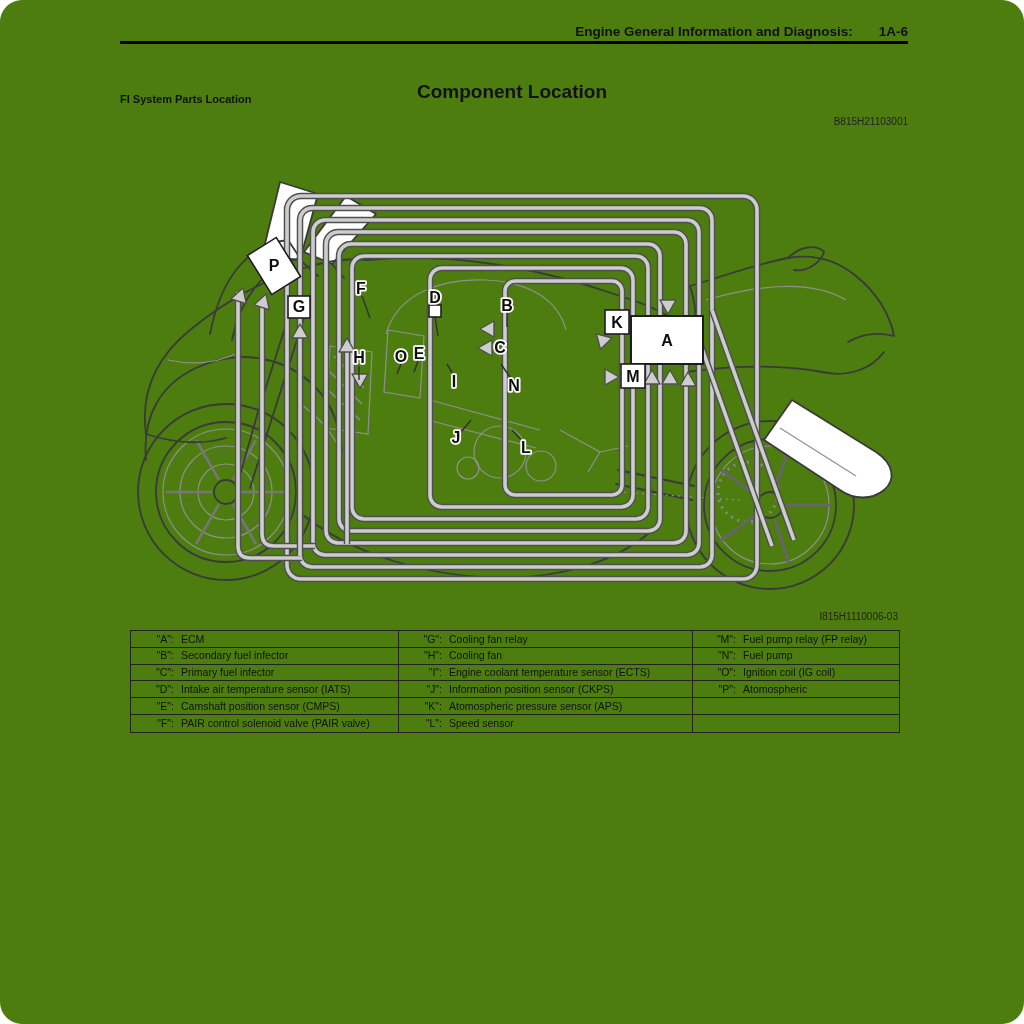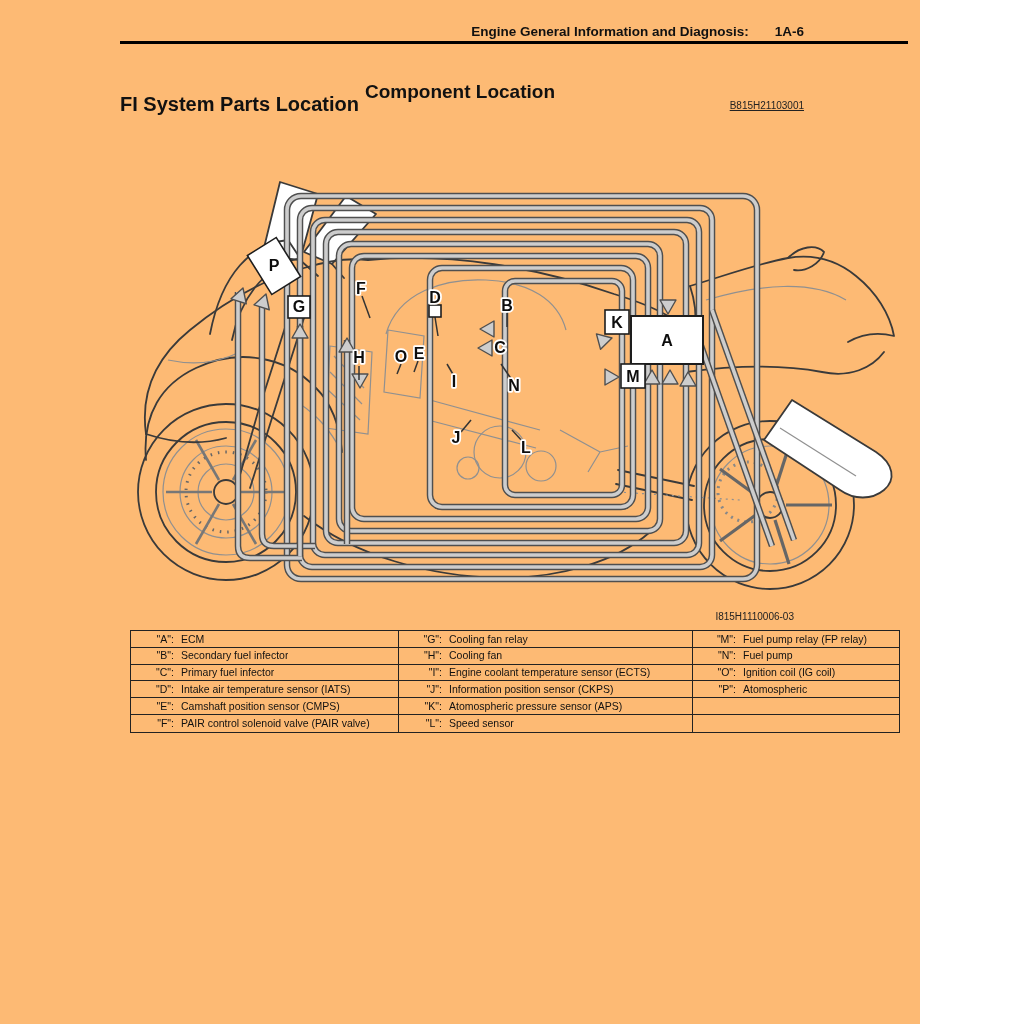--- a/index.html
+++ b/index.html
@@ -1,24 +1,24 @@
 <!DOCTYPE html>
 <html><head>
 <meta charset="utf-8">
 <style>
   html,body{margin:0;padding:0;background:#ffffff;}
-  #page{position:relative;width:920px;height:1024px;background:#fdba74;overflow:hidden;
-        font-family:"Liberation Sans",sans-serif;color:#111;}
+  #page{position:relative;width:1024px;height:1024px;background:#4d7c0f;overflow:hidden;
+        font-family:"Liberation Sans",sans-serif;color:#111;border-radius:22px;}
   .hdr{position:absolute;top:24px;right:116px;font-size:13.5px;font-weight:bold;white-space:nowrap;}
   .hdr .pg{margin-left:26px;}
   .hrule{position:absolute;top:41px;left:120px;width:788px;height:3px;background:#000;}
   .sect{position:absolute;top:57px;left:0;right:0;text-align:center;font-size:19px;font-weight:bold;margin-top:24px;}
-  .subsect{position:absolute;top:93px;left:120px;font-size:20px;font-weight:bold;}
+  .subsect{position:absolute;top:93px;left:120px;font-size:11px;font-weight:bold;}
   .code{position:absolute;font-size:10px;color:#222;}
-  .code.top{top:100px;right:116px;text-decoration:underline;}
+  .code.top{top:116px;right:116px;}
   .code.fig{top:611px;right:126px;}
   svg#diagram{position:absolute;left:0;top:0;width:1024px;height:1024px;}
   
   .wo{fill:none;stroke:#4f4f4f;stroke-width:6.5;}
   .wi{fill:none;stroke:#cdcdcd;stroke-width:3.6;}
   .ah{fill:#cdcdcd;stroke:#4f4f4f;stroke-width:1.4;stroke-linejoin:round;}
   
   .mo{fill:none;stroke:#3a3a3a;stroke-width:1.8;stroke-linecap:round;stroke-linejoin:round;}
   .mw{fill:#fff;stroke:#3a3a3a;stroke-width:1.8;stroke-linejoin:round;}
   .ml{fill:none;stroke:#909090;stroke-width:1.2;}

